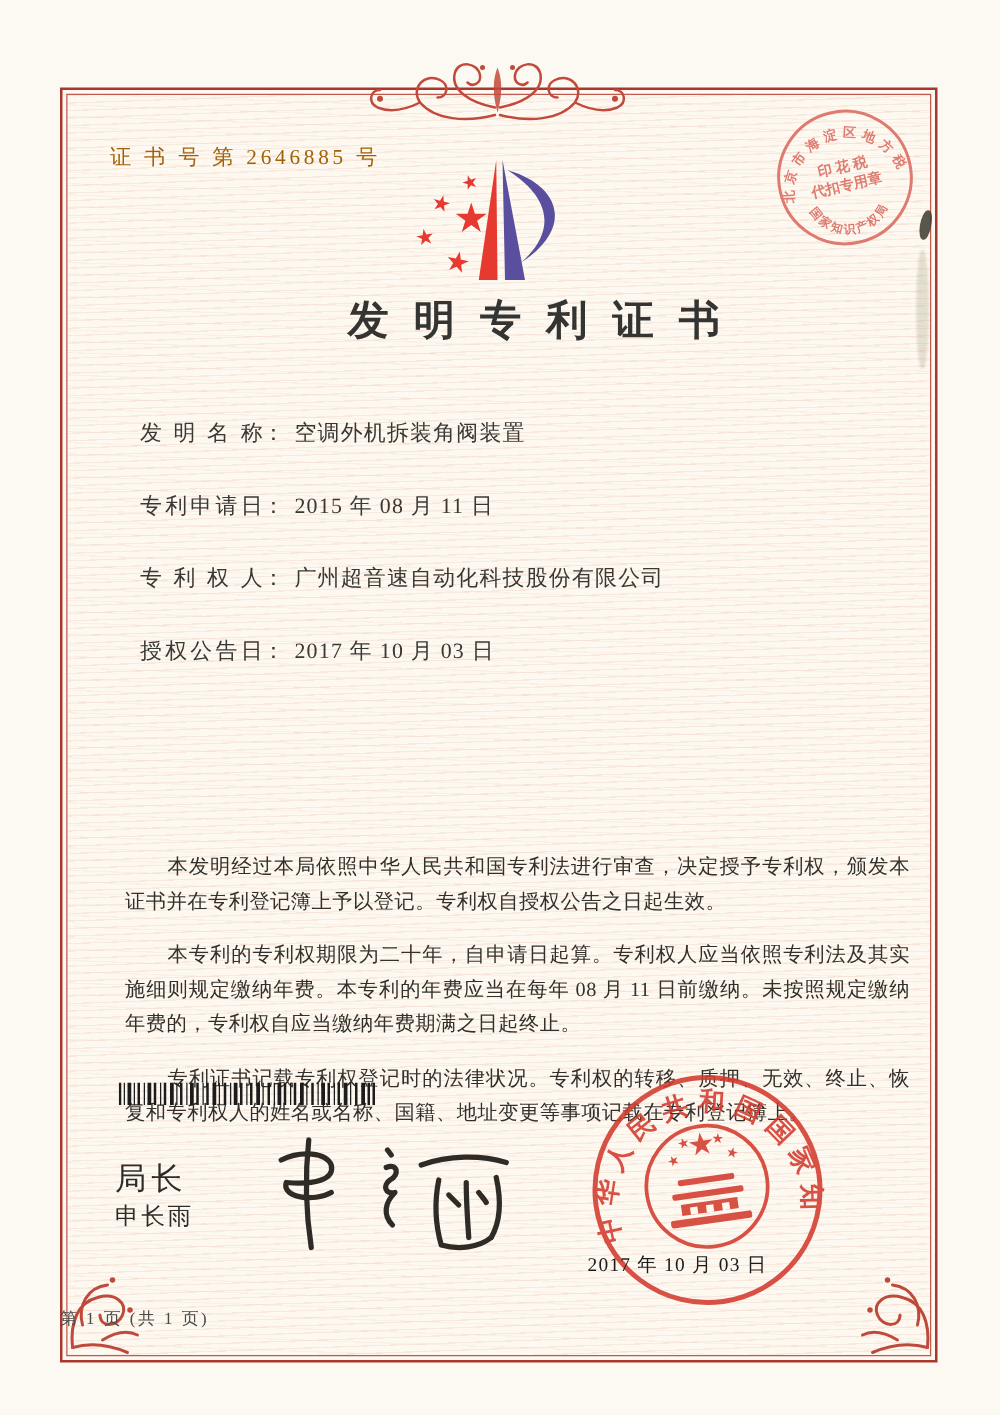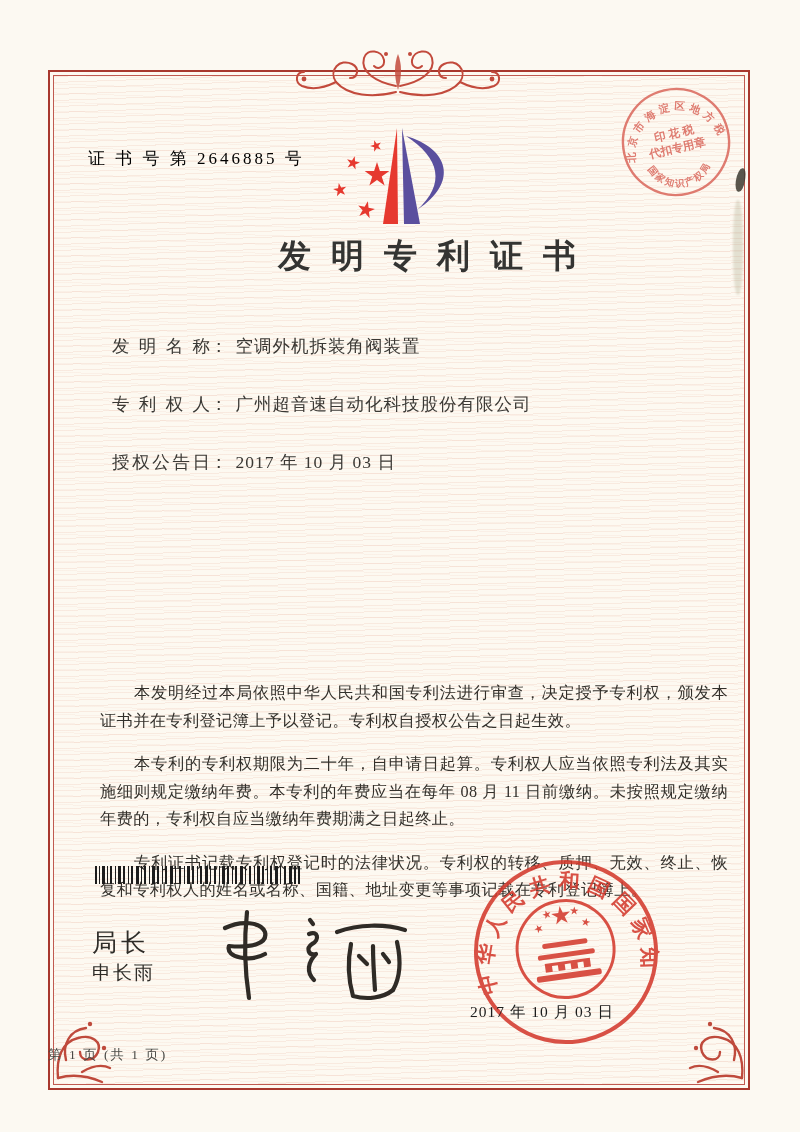--- a/index.html
+++ b/index.html
@@ -21,21 +21,21 @@
   }
   .texture{
     position:absolute;left:4px;top:4px;right:4px;bottom:4px;
     background:
       repeating-linear-gradient(178deg,
         rgba(228,164,142,.18) 0 1px, rgba(0,0,0,0) 1px 6px),
       repeating-linear-gradient(2deg,
         rgba(228,164,142,.10) 0 1px, rgba(0,0,0,0) 1px 9px);
   }
   
-  .cert-no{left:88px;top:114px;font-size:17px;letter-spacing:3px;color:#000000;margin-top:33px;}
+  .cert-no{left:88px;top:114px;font-size:17px;letter-spacing:3px;color:#a16207;}
   .title{
     left:48px;width:758px;top:234px;text-align:center;
     font-size:33px;font-weight:600;color:#343432;
     letter-spacing:20px;text-indent:20px;
   }
   .fields{left:112px;top:334px;width:600px;}
   .field{height:58px;font-size:17.5px;color:#3a3834;white-space:nowrap;}
   .flabel{display:inline-block;width:98px;text-align:justify;text-align-last:justify;}
   .fcolon{display:inline-block;margin:0 8px 0 0;}
   .fvalue{letter-spacing:1px;margin-top:12px;}
@@ -125,20 +125,23 @@
   <polygon points="77,8 63,104 78,104" fill="#e6392f"></polygon>
   <polygon points="82,8 84,104 100,104" fill="#5a4f9e"></polygon>
   <path d="M86,16 C128,28 140,62 97,90 C126,64 120,38 86,16 Z" fill="#5a4f9e"></path>
 </svg>
 
 <div class="abs title">发明专利证书</div>
 
 <div class="abs fields">
   <div class="field">
     <span class="flabel">发明名称</span><span class="fcolon">：</span><span class="fvalue">空调外机拆装角阀装置</span>
+  </div>
+  <div class="field">
+    <span class="flabel">专利申请日</span><span class="fcolon">：</span><span class="fvalue">2015 年 08 月 11 日</span>
   </div>
   <div class="field">
     <span class="flabel">专利权人</span><span class="fcolon">：</span><span class="fvalue">广州超音速自动化科技股份有限公司</span>
   </div>
   <div class="field">
     <span class="flabel">授权公告日</span><span class="fcolon">：</span><span class="fvalue">2017 年 10 月 03 日</span>
   </div>
 </div>
 
 <div class="abs body">

